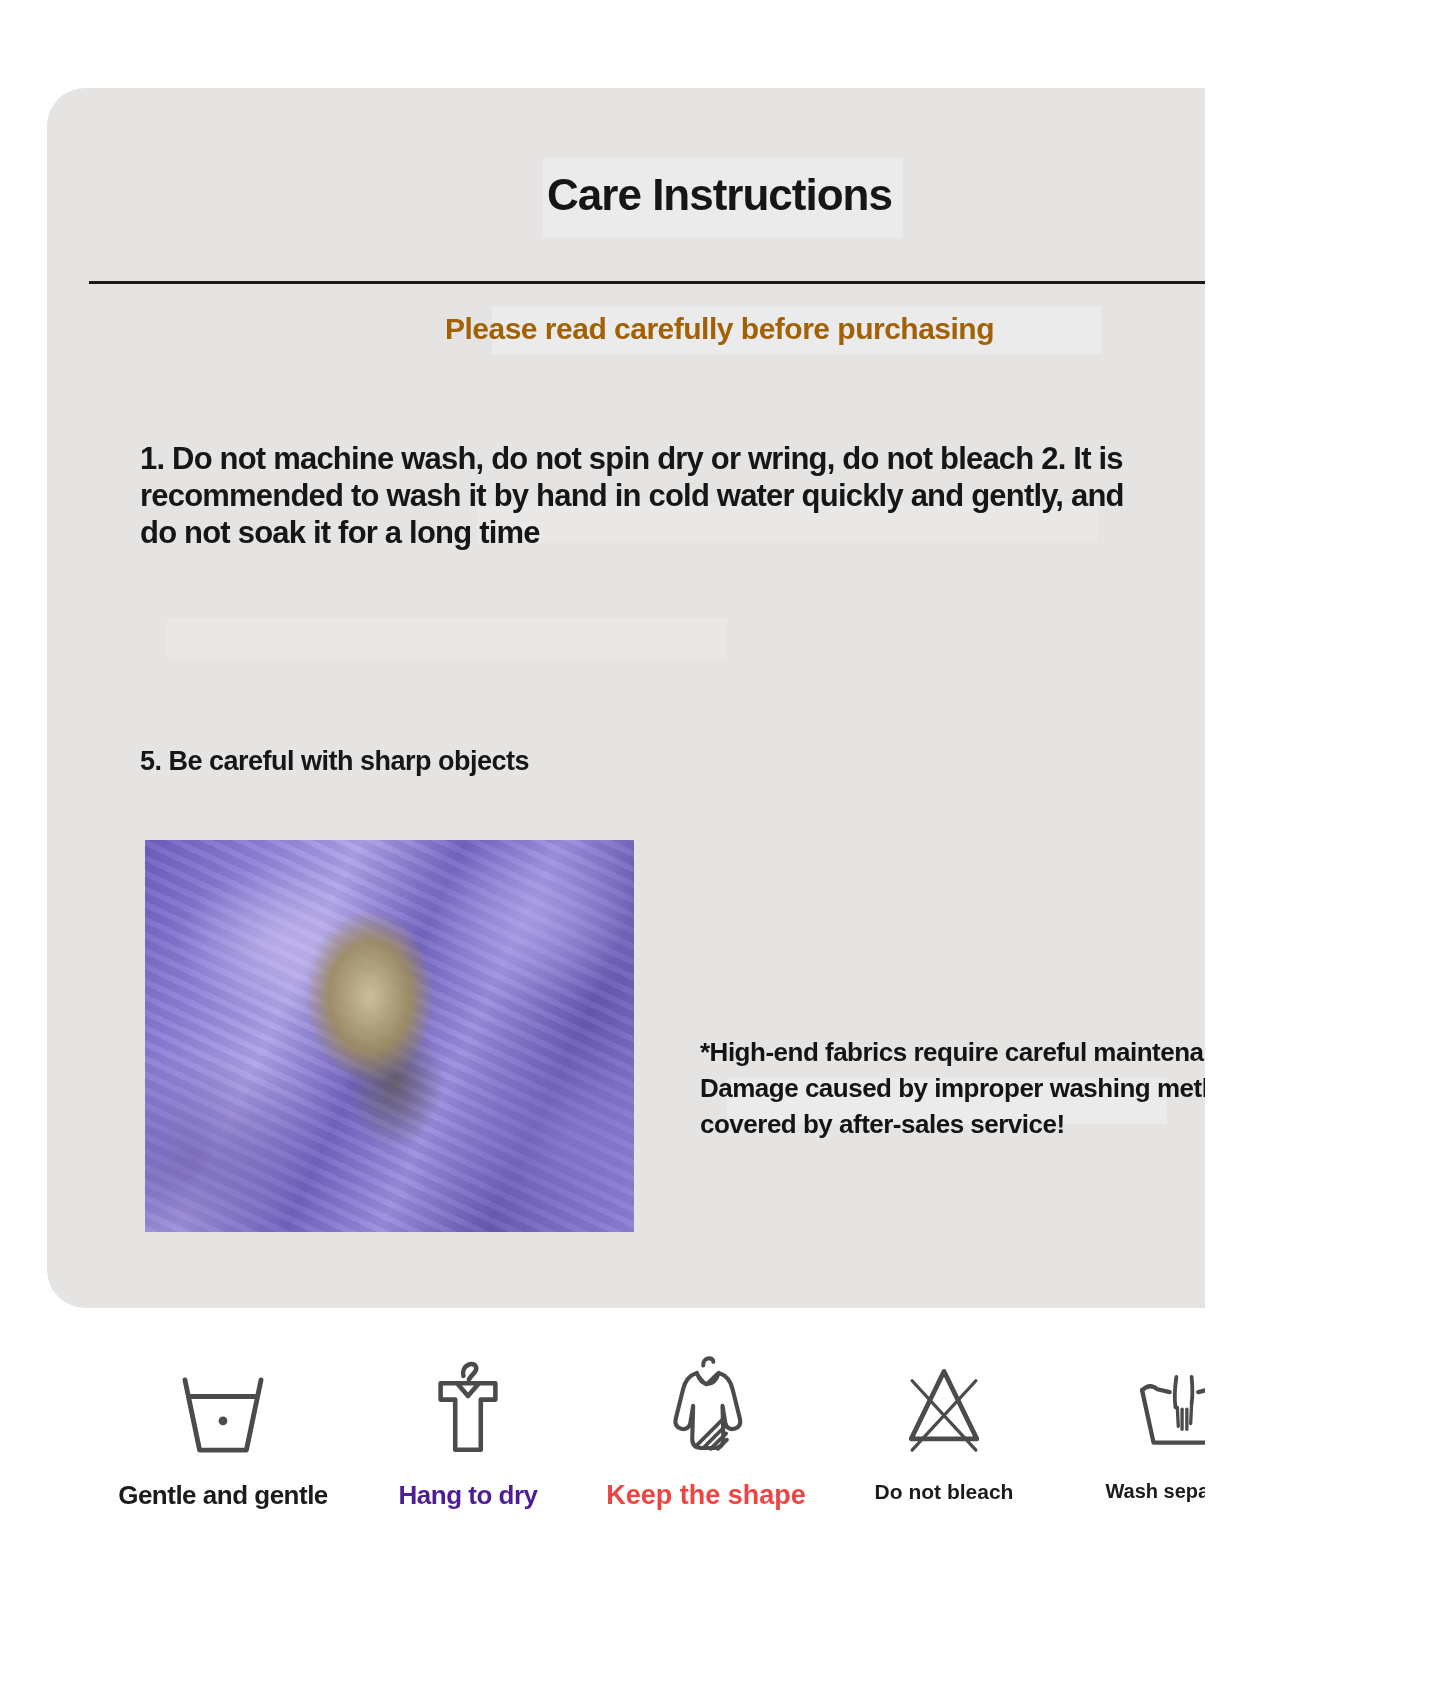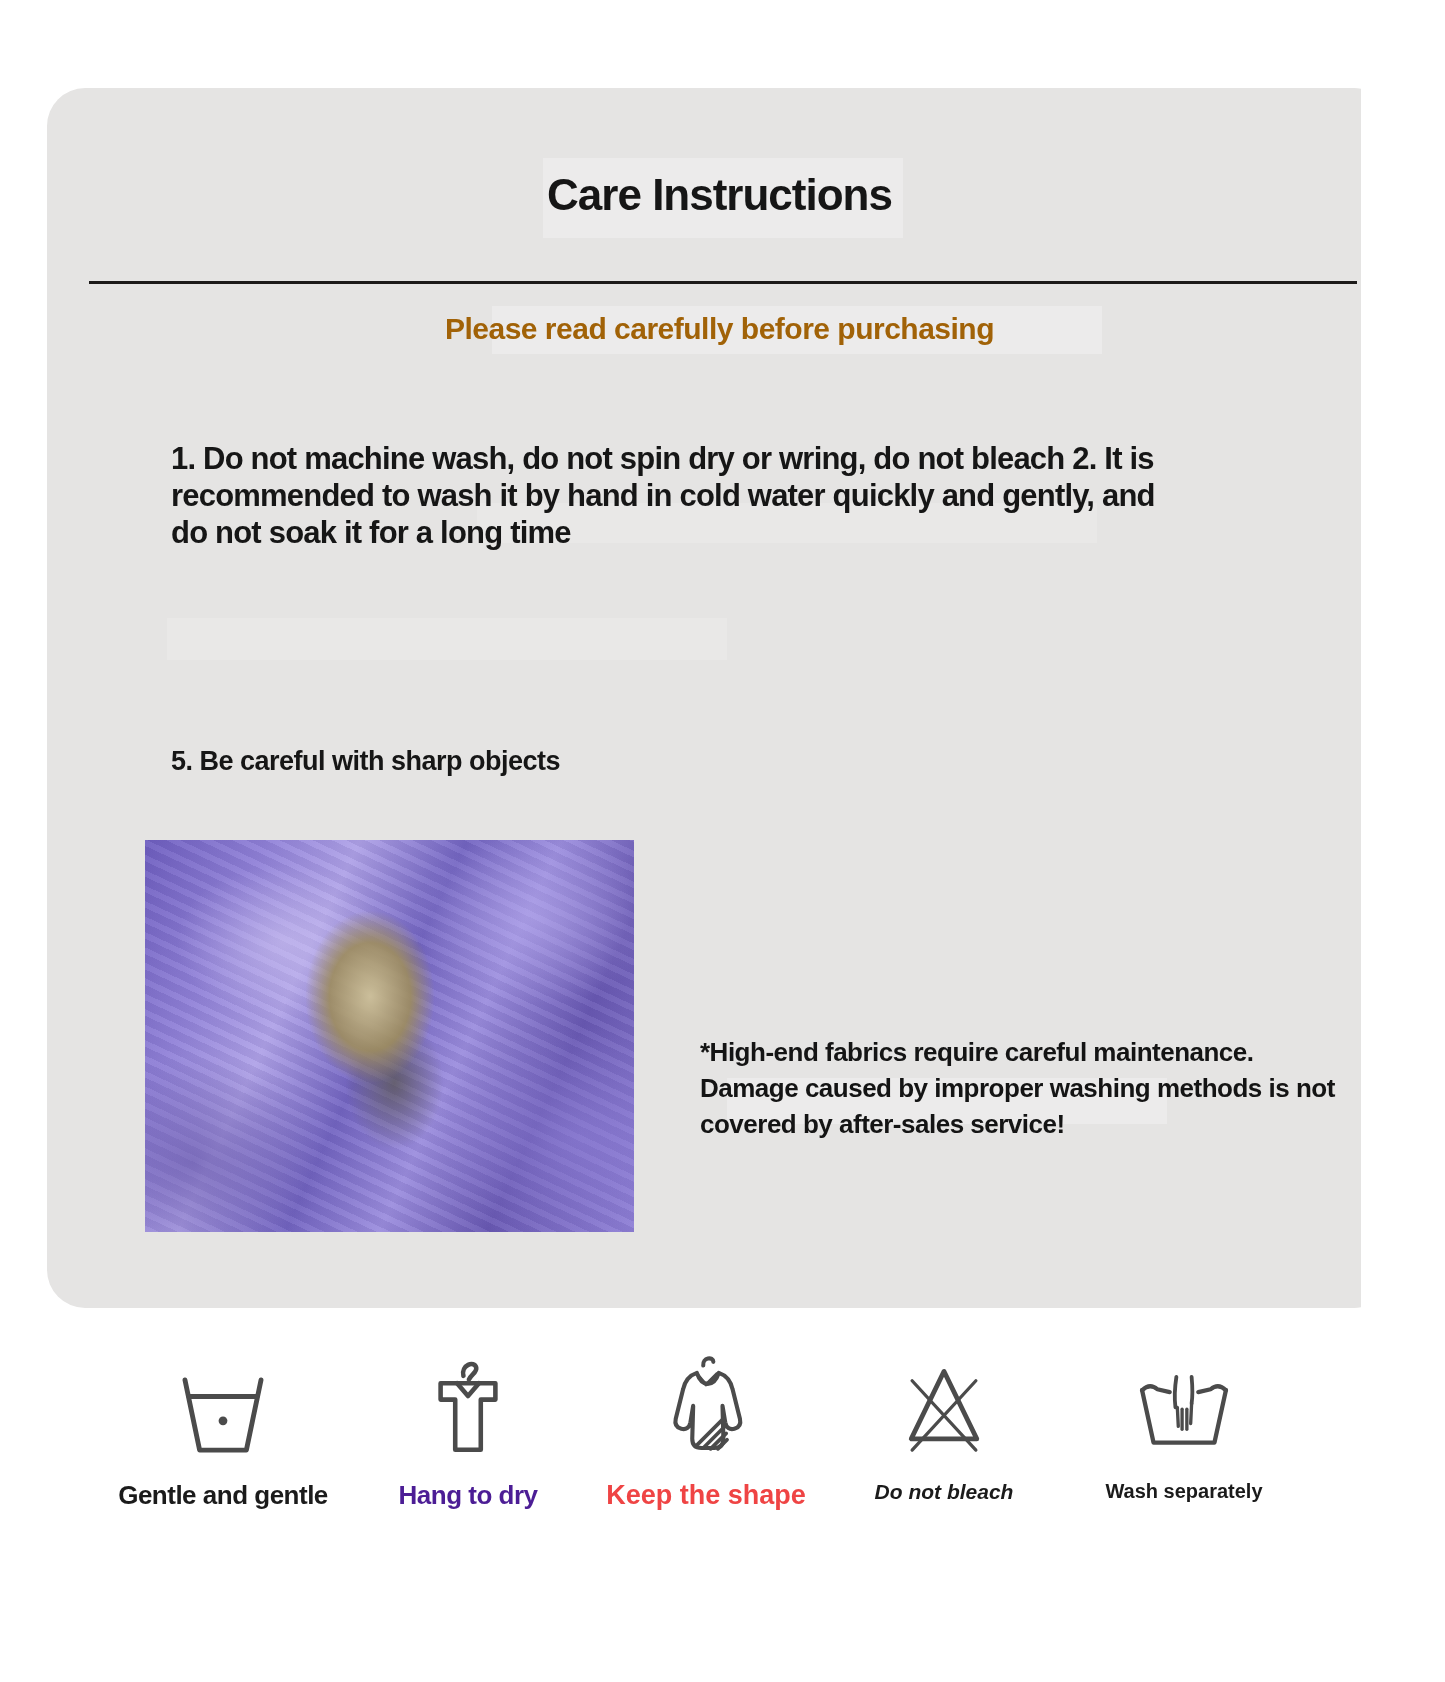--- a/index.html
+++ b/index.html
@@ -1,37 +1,37 @@
 <!DOCTYPE html>
 <html><head>
 <meta charset="utf-8">
 <style>
   html,body{margin:0;padding:0;background:#ffffff;}
   .canvas{
-    position:relative;width:1361px;height:1682px;background:#ffffff;overflow:hidden;
+    position:relative;width:1205px;height:1682px;background:#ffffff;overflow:hidden;
     font-family:"Liberation Sans", sans-serif;color:#1a1a1a;
   }
   .card{
     position:absolute;left:47px;top:88px;width:1345px;height:1220px;
     background:#e5e4e3;border-radius:38px;
   }
   .patch{position:absolute;background:rgba(255,255,255,0.28);pointer-events:none;}
   .patch.faint{background:rgba(255,255,255,0.16);}
   .title{
     position:absolute;left:0;right:0;top:82px;text-align:center;
     font-size:44px;font-weight:bold;letter-spacing:-1px;color:#161616;
   }
   .divider{position:absolute;left:42px;top:193px;width:1268px;height:3px;background:#1c1a19;}
   .subtitle{
     position:absolute;left:0;right:0;top:224px;text-align:center;
     font-size:30px;font-weight:bold;letter-spacing:-0.5px;color:#a16207;
   }
   .para{
     position:absolute;left:93px;width:1190px;white-space:pre-line;
-    font-size:31px;font-weight:bold;line-height:37px;letter-spacing:-0.8px;color:#161616;margin-left:31px;
+    font-size:31px;font-weight:bold;line-height:37px;letter-spacing:-0.8px;color:#161616;
   }
   .para1{top:352px;}
   .para2{top:497px;}
   .para3{top:655px;font-size:27px;letter-spacing:-0.5px;}
   .fabric{
     position:absolute;left:98px;top:752px;width:489px;height:392px;
     background:
       radial-gradient(90px 120px at 46% 40%, rgba(207,194,152,0.95) 0%, rgba(158,141,94,0.9) 45%, rgba(110,95,60,0) 72%),
       radial-gradient(70px 95px at 51% 62%, rgba(82,80,62,0.65) 0%, rgba(60,60,50,0) 70%),
       radial-gradient(150px 110px at 28% 26%, rgba(206,196,242,0.55) 0%, rgba(206,196,242,0) 70%),
@@ -54,21 +54,21 @@
     position:absolute;top:1352px;width:220px;
     display:flex;flex-direction:column;align-items:center;
   }
   .icon-box{height:102px;display:flex;align-items:flex-end;justify-content:center;}
   .icon-box svg{stroke:#4b4b4b;fill:none;stroke-linecap:round;stroke-linejoin:round;}
   .care-label{margin-top:26px;font-weight:bold;text-align:center;white-space:nowrap;}
   .item1{left:113px;} .item2{left:358px;} .item3{left:596px;} .item4{left:834px;} .item5{left:1074px;}
   .item1 .care-label{font-size:26px;color:#1b1b1b;letter-spacing:-0.5px;}
   .item2 .care-label{font-size:26px;color:#4c1d95;letter-spacing:-0.5px;}
   .item3 .care-label{font-size:27px;color:#ef4444;}
-  .item4 .care-label{font-size:21px;color:#1b1b1b;font-style:italic;}
+  .item4 .care-label{font-size:21px;color:#1b1b1b;}
   .item5 .care-label{font-size:20px;color:#1b1b1b;}
 </style>
 </head>
 <body>
 
 <div class="canvas">
 
   <div class="card">
 
     <div class="patch" style="left:496px;top:70px;width:360px;height:80px;"></div>

